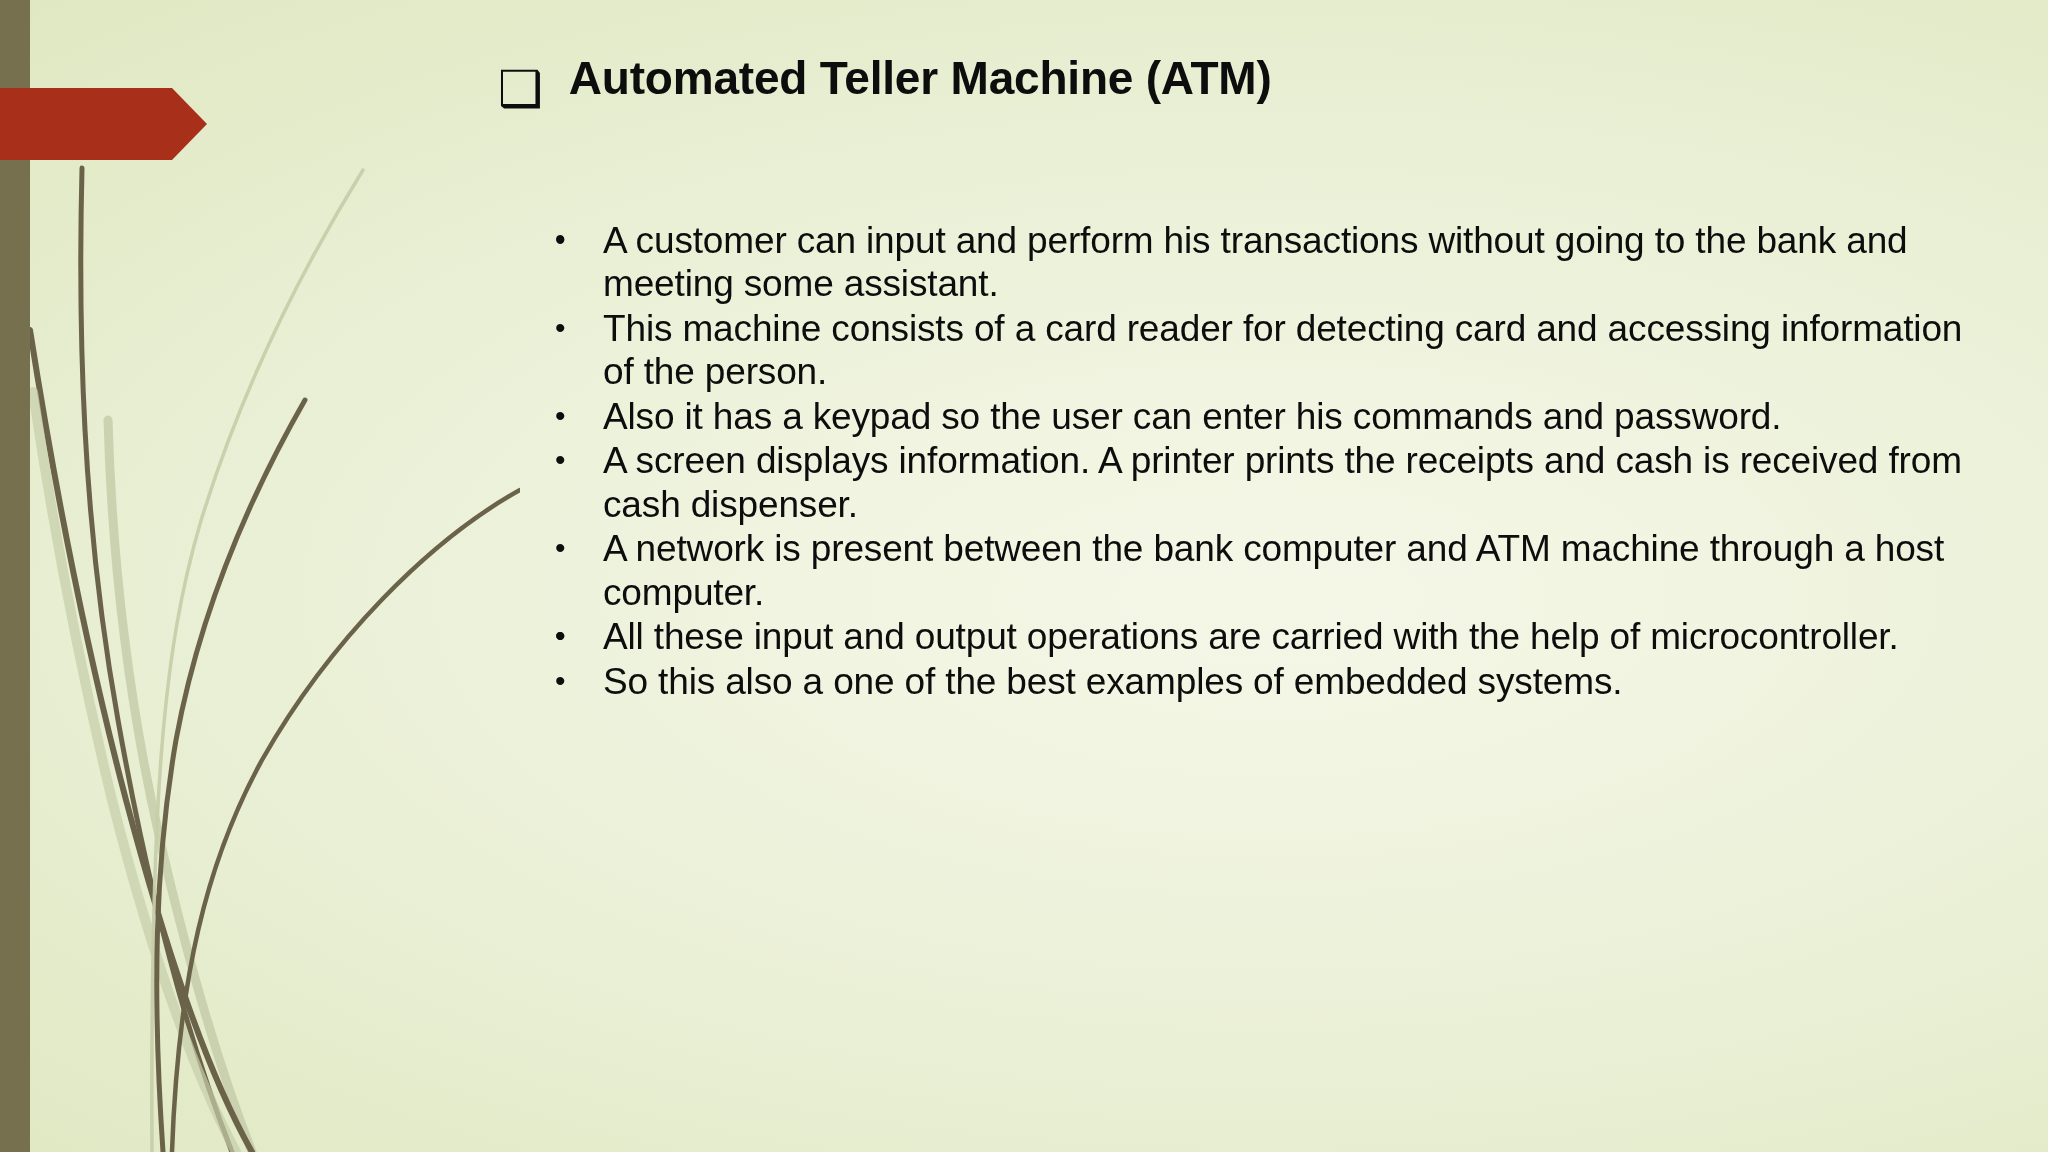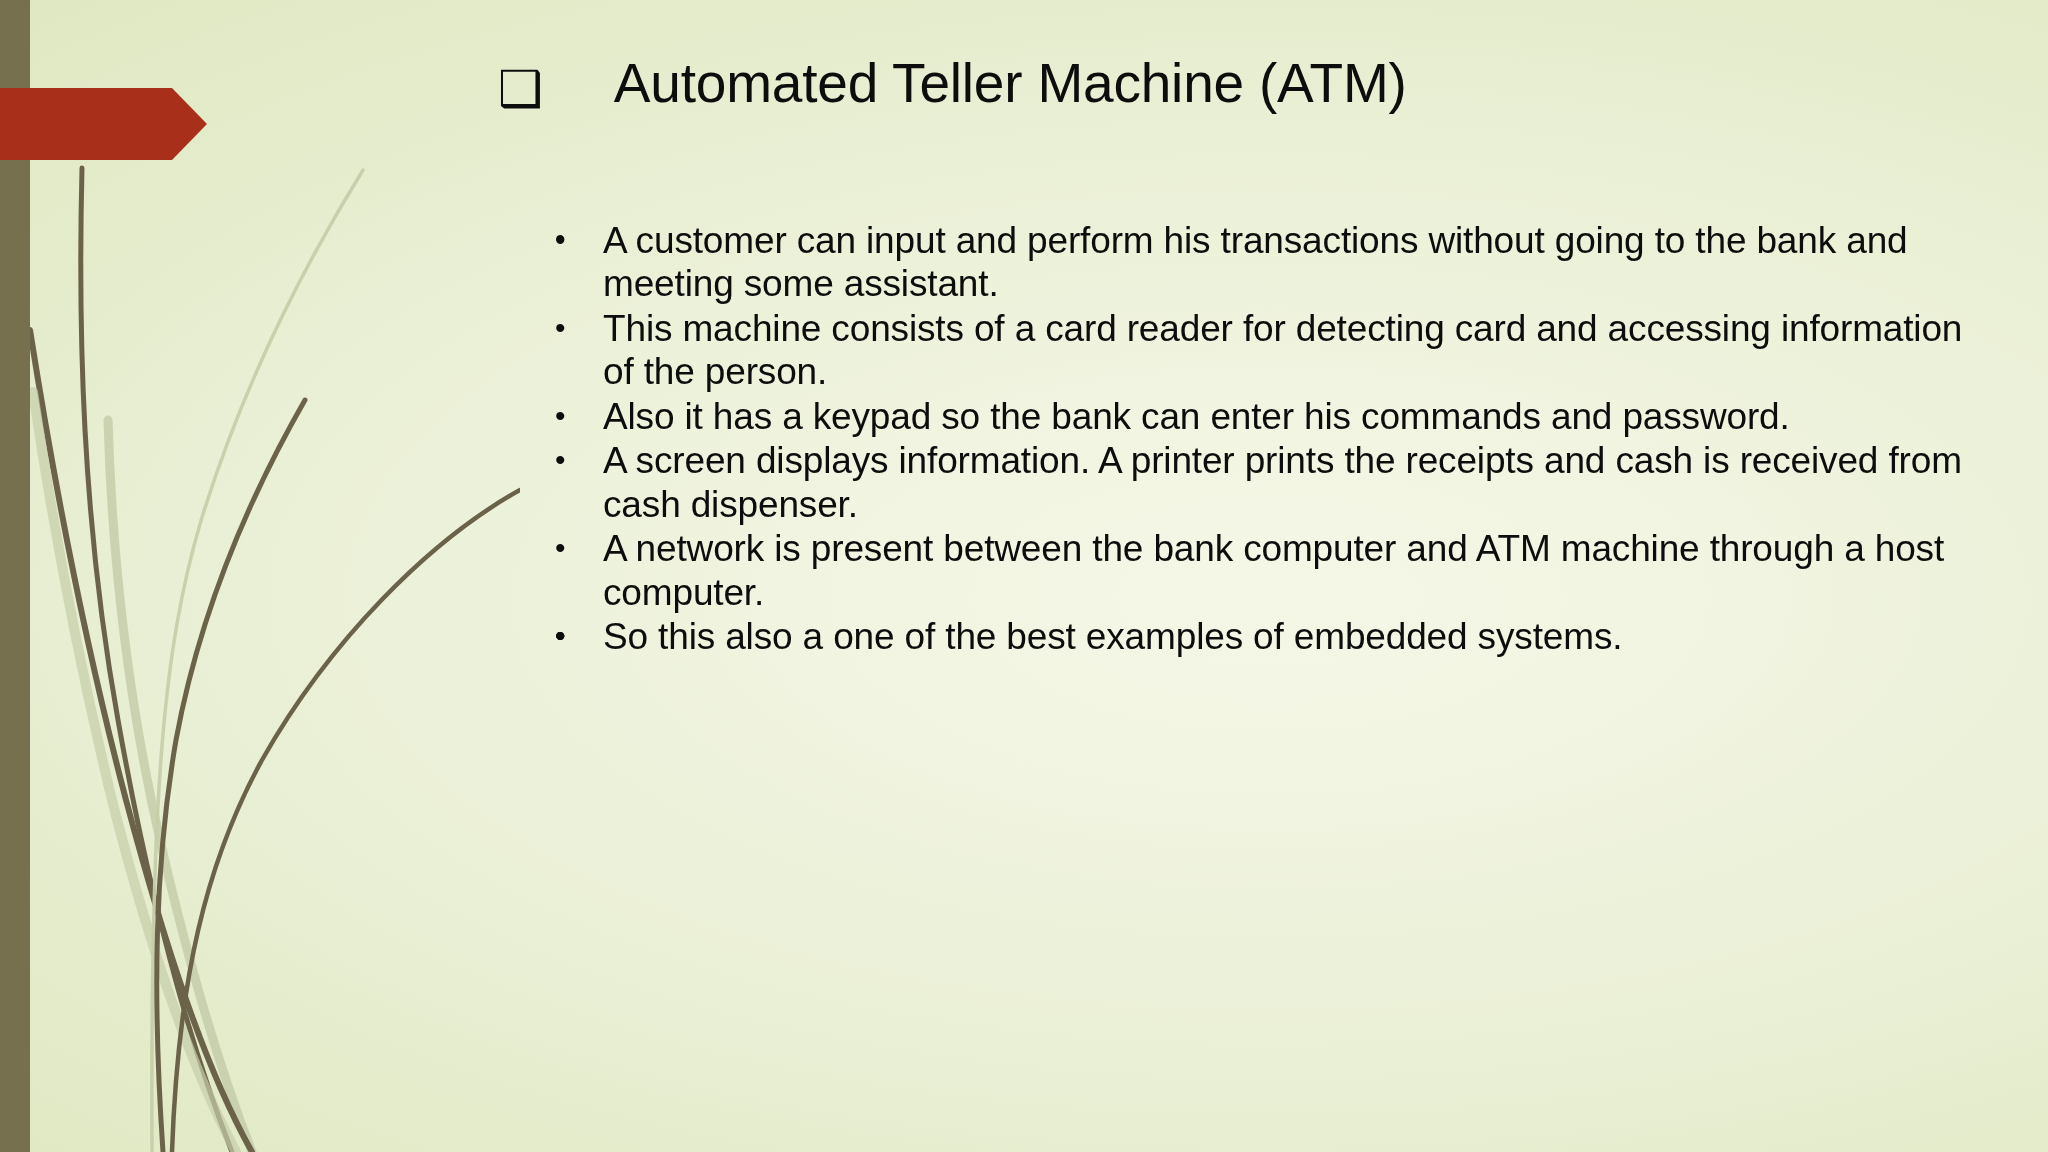--- a/index.html
+++ b/index.html
@@ -78,26 +78,25 @@
   #title-bullet {
     font-family: "DejaVu Sans", sans-serif;
     font-size: 50px;
     line-height: 1;
     color: #0d0d0d;
     margin-right: 26px;
     position: relative;
     top: 10px;
   }
   #title-text {
-    font-size: 55px;
+    font-size: 46px;
     line-height: 1.06;
     color: #0d0d0d;
     letter-spacing: -0.2px;
-    font-weight: 400;
-    margin-left: 45px;
+    font-weight: 700;
   }
 
   #bullet-list {
     position: absolute;
     left: 540px;
     top: 218px;
     width: 1430px;
     list-style: none;
     margin: 0;
     padding: 0;
@@ -144,22 +143,22 @@
 
     <div id="title-row">
       <span id="title-bullet">❑</span>
       <span id="title-text">Automated Teller Machine (ATM)</span>
     </div>
 
     <ul id="bullet-list">
         <li class="bullet-item"><span class="bullet-dot">•</span></li>
         <li class="bullet-item"><span class="bullet-dot">•</span><span>A customer can input and perform his transactions without going to the bank and meeting some assistant.</span></li>
         <li class="bullet-item"><span class="bullet-dot">•</span><span>This machine consists of a card reader for detecting card and accessing information of the person.</span></li>
-        <li class="bullet-item"><span class="bullet-dot">•</span><span>Also it has a keypad so the bank can enter his commands and password.</span></li>
+        <li class="bullet-item"><span class="bullet-dot">•</span><span>Also it has a keypad so the user can enter his commands and password.</span></li>
         <li class="bullet-item"><span class="bullet-dot">•</span><span>A screen displays information. A printer prints the receipts and cash is received from cash dispenser.</span></li>
         <li class="bullet-item"><span class="bullet-dot">•</span><span>A network is present between the bank computer and ATM machine through a host computer.</span></li>
         <li class="bullet-item"><span class="bullet-dot">•</span></li>
-        <li class="bullet-item"><span class="bullet-dot">•</span></li>
+        <li class="bullet-item"><span class="bullet-dot">•</span><span>All these input and output operations are carried with the help of microcontroller.</span></li>
         <li class="bullet-item"><span class="bullet-dot">•</span><span>So this also a one of the best examples of embedded systems.</span></li>
       </ul>
 
   </div>
 </div>
 
 </body></html>

